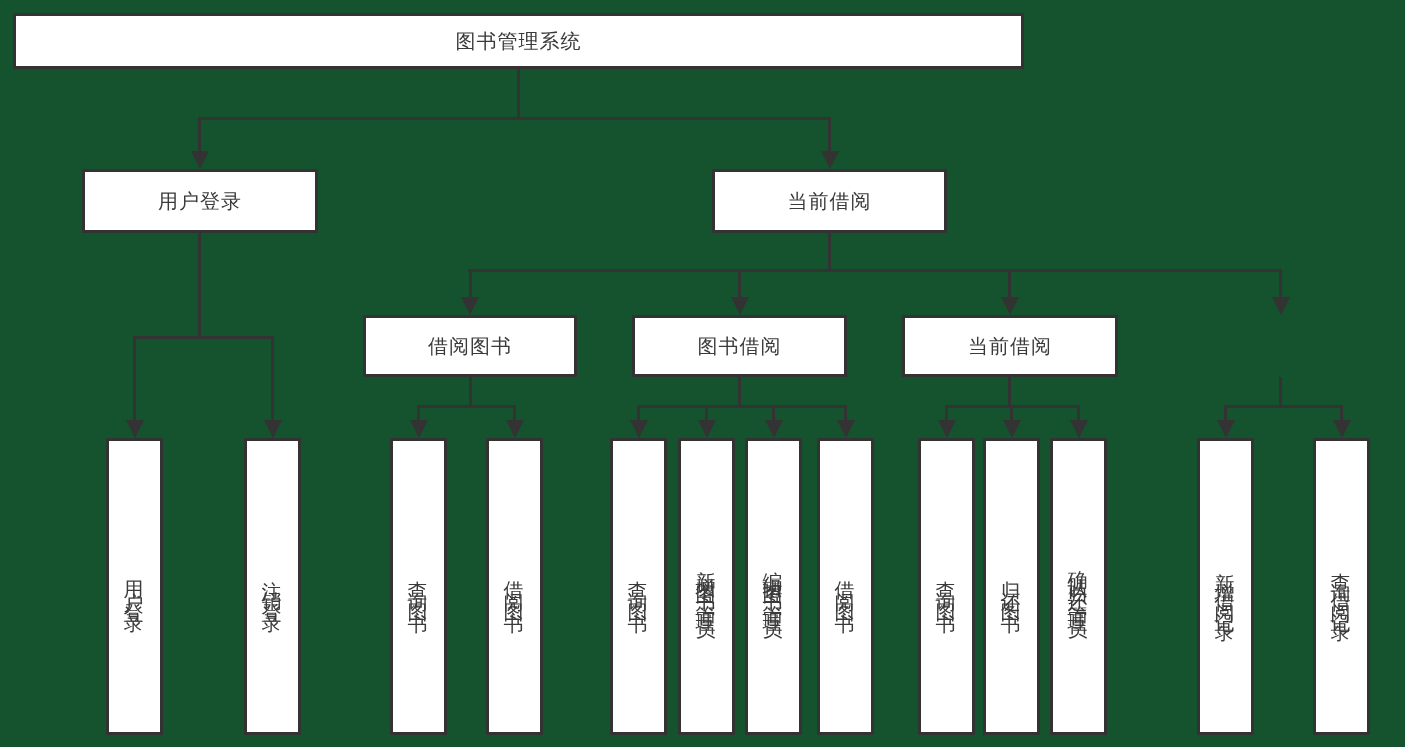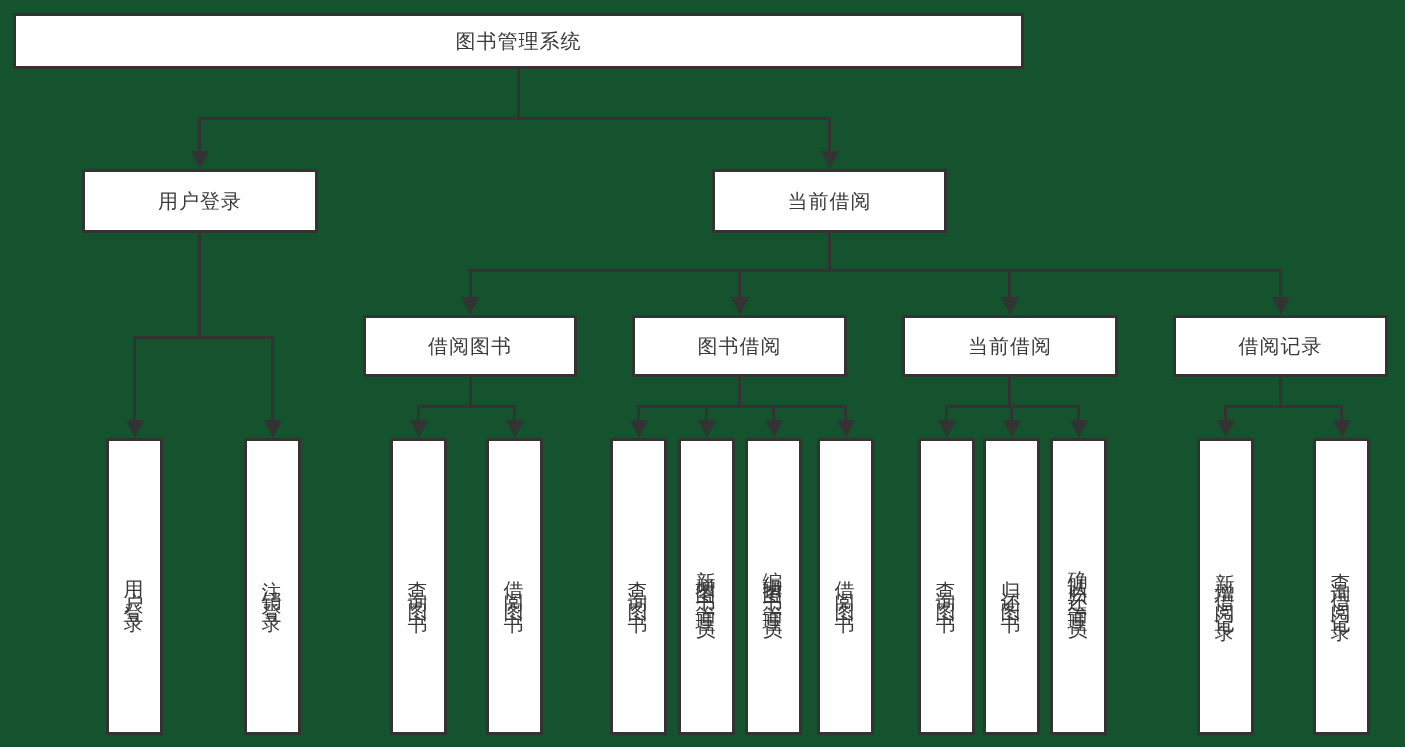--- a/index.html
+++ b/index.html
@@ -58,21 +58,20 @@
 <div id="canvas">
 
   <div class="box" style="left:13px;top:13px;width:1011px;height:56px">图书管理系统</div>
 
   <div class="box" style="left:82px;top:169px;width:236px;height:64px">用户登录</div>
   <div class="box" style="left:712px;top:169px;width:235px;height:64px">当前借阅</div>
 
   <div class="box" style="left:363px;top:315px;width:214px;height:62px">借阅图书</div>
   <div class="box" style="left:902px;top:315px;width:216px;height:62px">当前借阅</div>
   <div class="box" style="left:632px;top:315px;width:215px;height:62px">图书借阅</div>
-  <div class="box" style="left:1173px;top:315px;width:215px;height:62px">借阅记录</div>
 
   <div class="box vbox sp-wide" style="left:106px;top:438px;width:57px;height:297px">用户登录</div>
   <div class="box vbox sp-wide" style="left:244px;top:438px;width:57px;height:297px">注销登录</div>
 
   <div class="box vbox sp-wide" style="left:390px;top:438px;width:57px;height:297px">查询图书</div>
   <div class="box vbox sp-wide" style="left:486px;top:438px;width:57px;height:297px">借阅图书</div>
 
   <div class="box vbox sp-wide" style="left:610px;top:438px;width:57px;height:297px">查询图书</div>
   <div class="box vbox sp-tight" style="left:678px;top:438px;width:57px;height:297px">新增图书（管理员）</div>
   <div class="box vbox sp-tight" style="left:745px;top:438px;width:57px;height:297px">编辑图书（管理员）</div>

